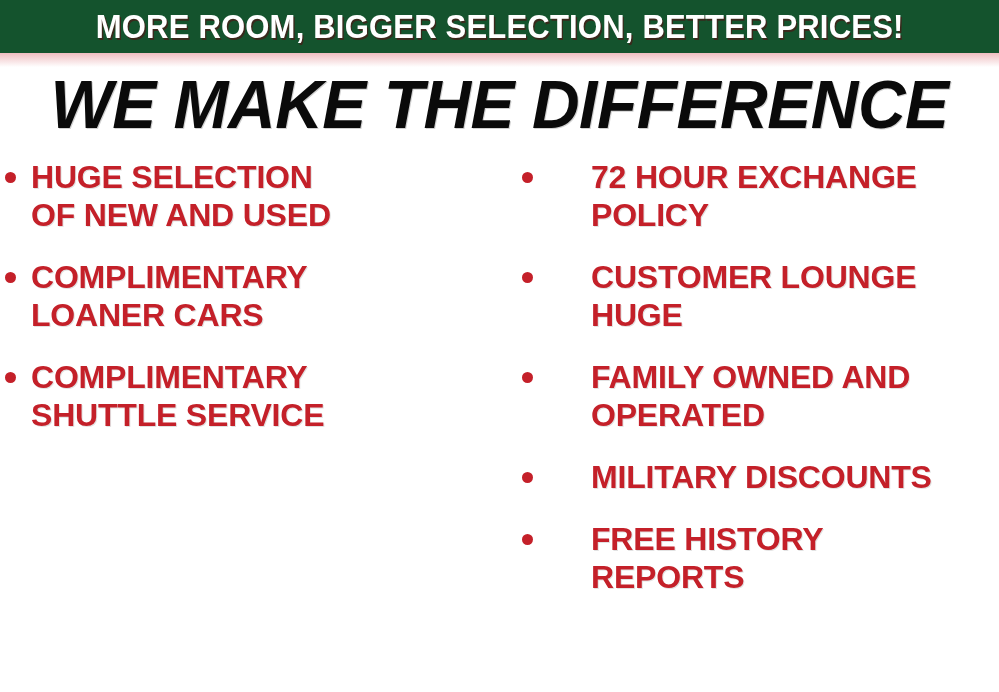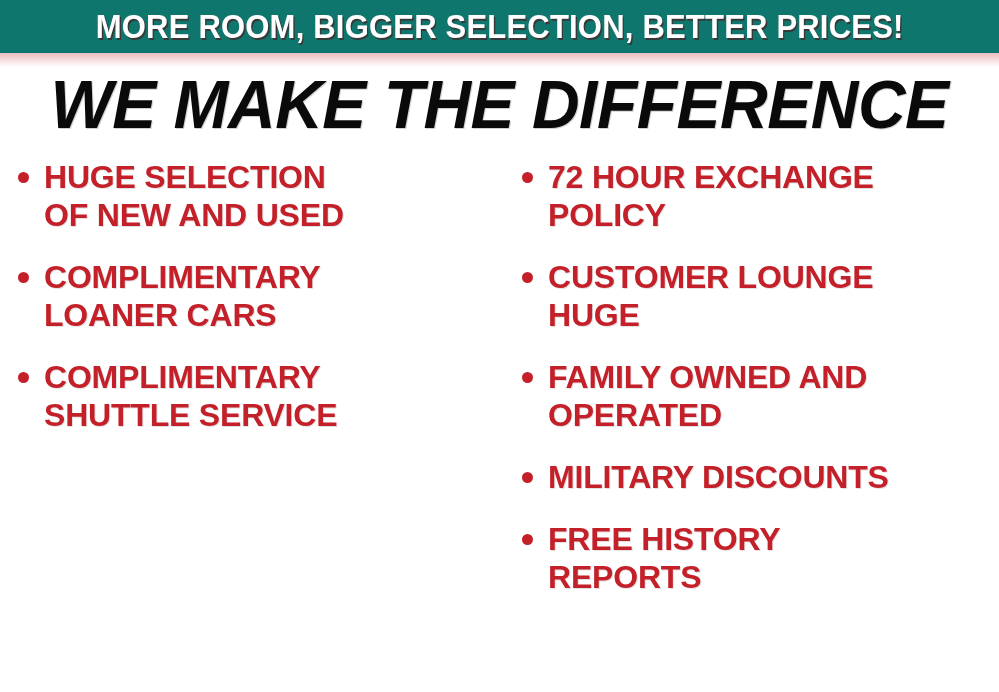--- a/index.html
+++ b/index.html
@@ -16,21 +16,21 @@
     font-family: "Liberation Sans", sans-serif;
   }
 
   
   .banner {
     position: absolute;
     left: 0;
     top: 0;
     width: 999px;
     height: 53px;
-    background: #0f766e;
+    background: #14532d;
     display: flex;
     align-items: center;
     justify-content: center;
     box-sizing: border-box;
   }
   .banner-text {
     color: #ffffff;
     font-family: "Liberation Sans Narrow", "Liberation Sans", sans-serif;
     font-weight: 700;
     font-size: 33px;
@@ -78,36 +78,36 @@
     left: 0;
     top: 158px;
     width: 999px;
     height: 534px;
     display: flex;
   }
   .col {
     position: relative;
     box-sizing: border-box;
   }
-  .col-left  { width: 506px; padding-left: 18px; }
+  .col-left  { width: 506px; padding-left: 5px; }
   .col-right { width: 493px; padding-left: 16px; }
 
   .bullet-row {
     display: flex;
     align-items: flex-start;
     color: #c42029;
     font-family: "Liberation Sans", sans-serif;
     font-weight: 700;
     font-size: 32px;
     line-height: 38px;
     letter-spacing: -0.2px;
     text-shadow: 1px 1px 0 rgba(190,190,190,0.45);
   }
   .col-left  .bullet-row { margin-bottom: 24px; }
-  .col-right .bullet-row { margin-bottom: 24px; }
+  .col-right .bullet-row { margin-bottom: 24px; gap: 43px; }
 
   .dot {
     flex: 0 0 auto;
     width: 11px;
     height: 11px;
     border-radius: 50%;
     background: #c42029;
     margin-top: 14px;
     margin-right: 15px;
   }

